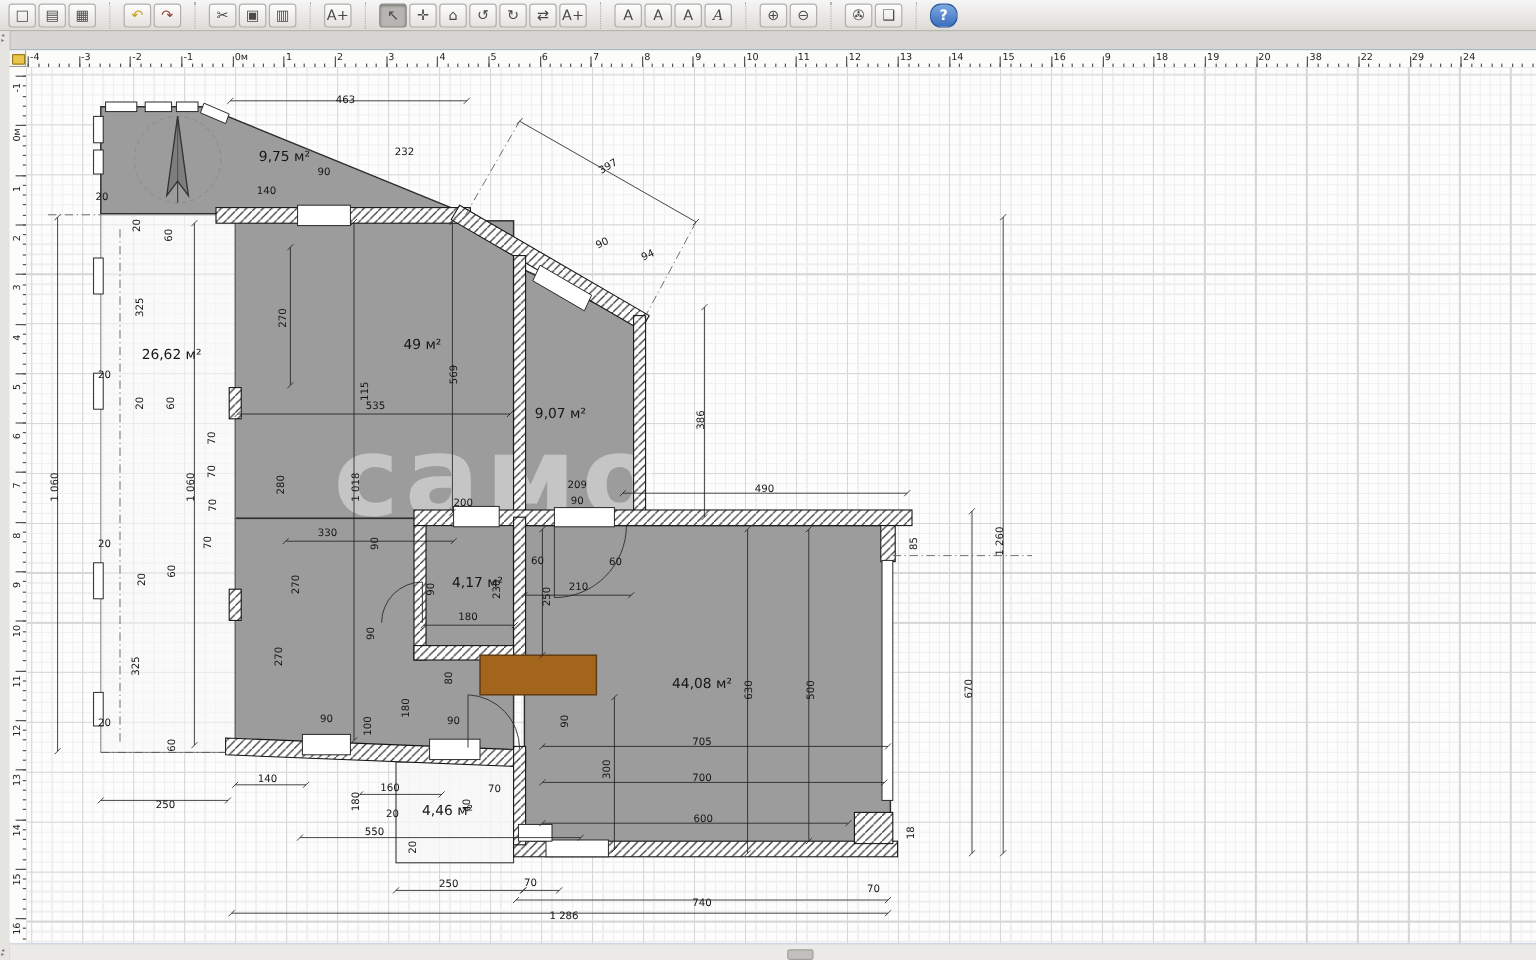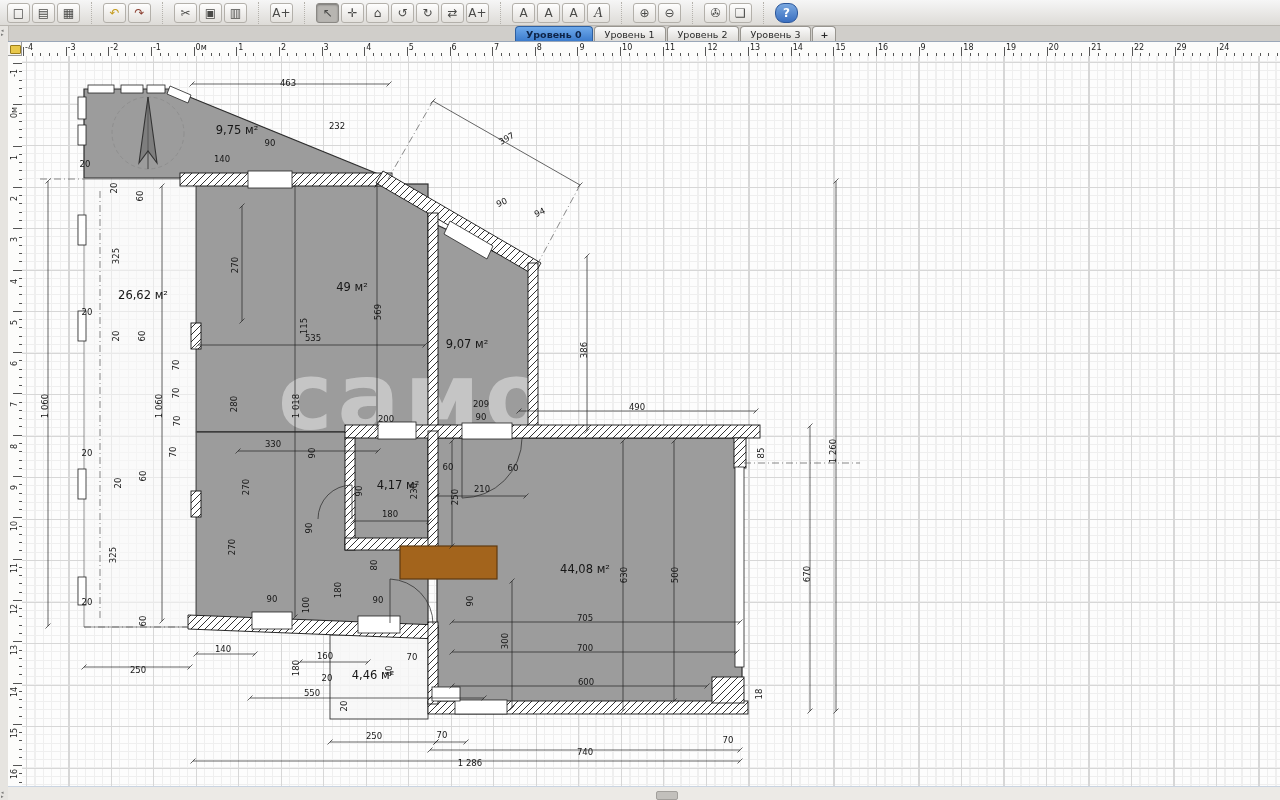--- a/index.html
+++ b/index.html
@@ -166,29 +166,20 @@
           <span class="gl">❑</span>
         </div>
       </div>
       <div class="tgroup">
         <div class="tbtn help">
           <span class="gl">?</span>
         </div>
       </div>
     </div>
 
-  <div id="tabbar">
-    <div id="tabs">
-        <div class="tab active">Уровень 0</div>
-        <div class="tab">Уровень 1</div>
-        <div class="tab">Уровень 2</div>
-        <div class="tab">Уровень 3</div>
-        <div class="tab plus">+</div>
-      </div>
-  </div>
 
   <div id="leftstrip">
     <div class="mini-arrows" style="top:2px;">◂<br>▸</div>
     <div class="mini-arrows" style="bottom:2px;">◂<br>▸</div>
   </div>
 
   <div id="canvas-wrap">
     <div id="corner">
         <div class="pg"></div>
       </div>
@@ -385,21 +376,21 @@
         <span class="rlab" style="left: 856px; top: 1px;">16</span>
         <div class="tickv" style="left: 896.6px; bottom: 0px; height: 9px;"></div>
         <span class="rlab" style="left: 898.6px; top: 1px;">9</span>
         <div class="tickv" style="left: 939.3px; bottom: 0px; height: 9px;"></div>
         <span class="rlab" style="left: 941.3px; top: 1px;">18</span>
         <div class="tickv" style="left: 981.9px; bottom: 0px; height: 9px;"></div>
         <span class="rlab" style="left: 983.9px; top: 1px;">19</span>
         <div class="tickv" style="left: 1024.6px; bottom: 0px; height: 9px;"></div>
         <span class="rlab" style="left: 1026.6px; top: 1px;">20</span>
         <div class="tickv" style="left: 1067.3px; bottom: 0px; height: 9px;"></div>
-        <span class="rlab" style="left: 1069.3px; top: 1px;">21</span>
+        <span class="rlab" style="left: 1069.3px; top: 1px;">38</span>
         <div class="tickv" style="left: 1109.9px; bottom: 0px; height: 9px;"></div>
         <span class="rlab" style="left: 1111.9px; top: 1px;">22</span>
         <div class="tickv" style="left: 1152.5px; bottom: 0px; height: 9px;"></div>
         <span class="rlab" style="left: 1154.5px; top: 1px;">29</span>
         <div class="tickv" style="left: 1195.2px; bottom: 0px; height: 9px;"></div>
         <span class="rlab" style="left: 1197.2px; top: 1px;">24</span>
       </div>
     <div id="ruler-left">
         <div class="tickh" style="top: 7px; right: 0px; width: 3px;"></div>
         <div class="tickh" style="top: 15.3px; right: 0px; width: 3px;"></div>

